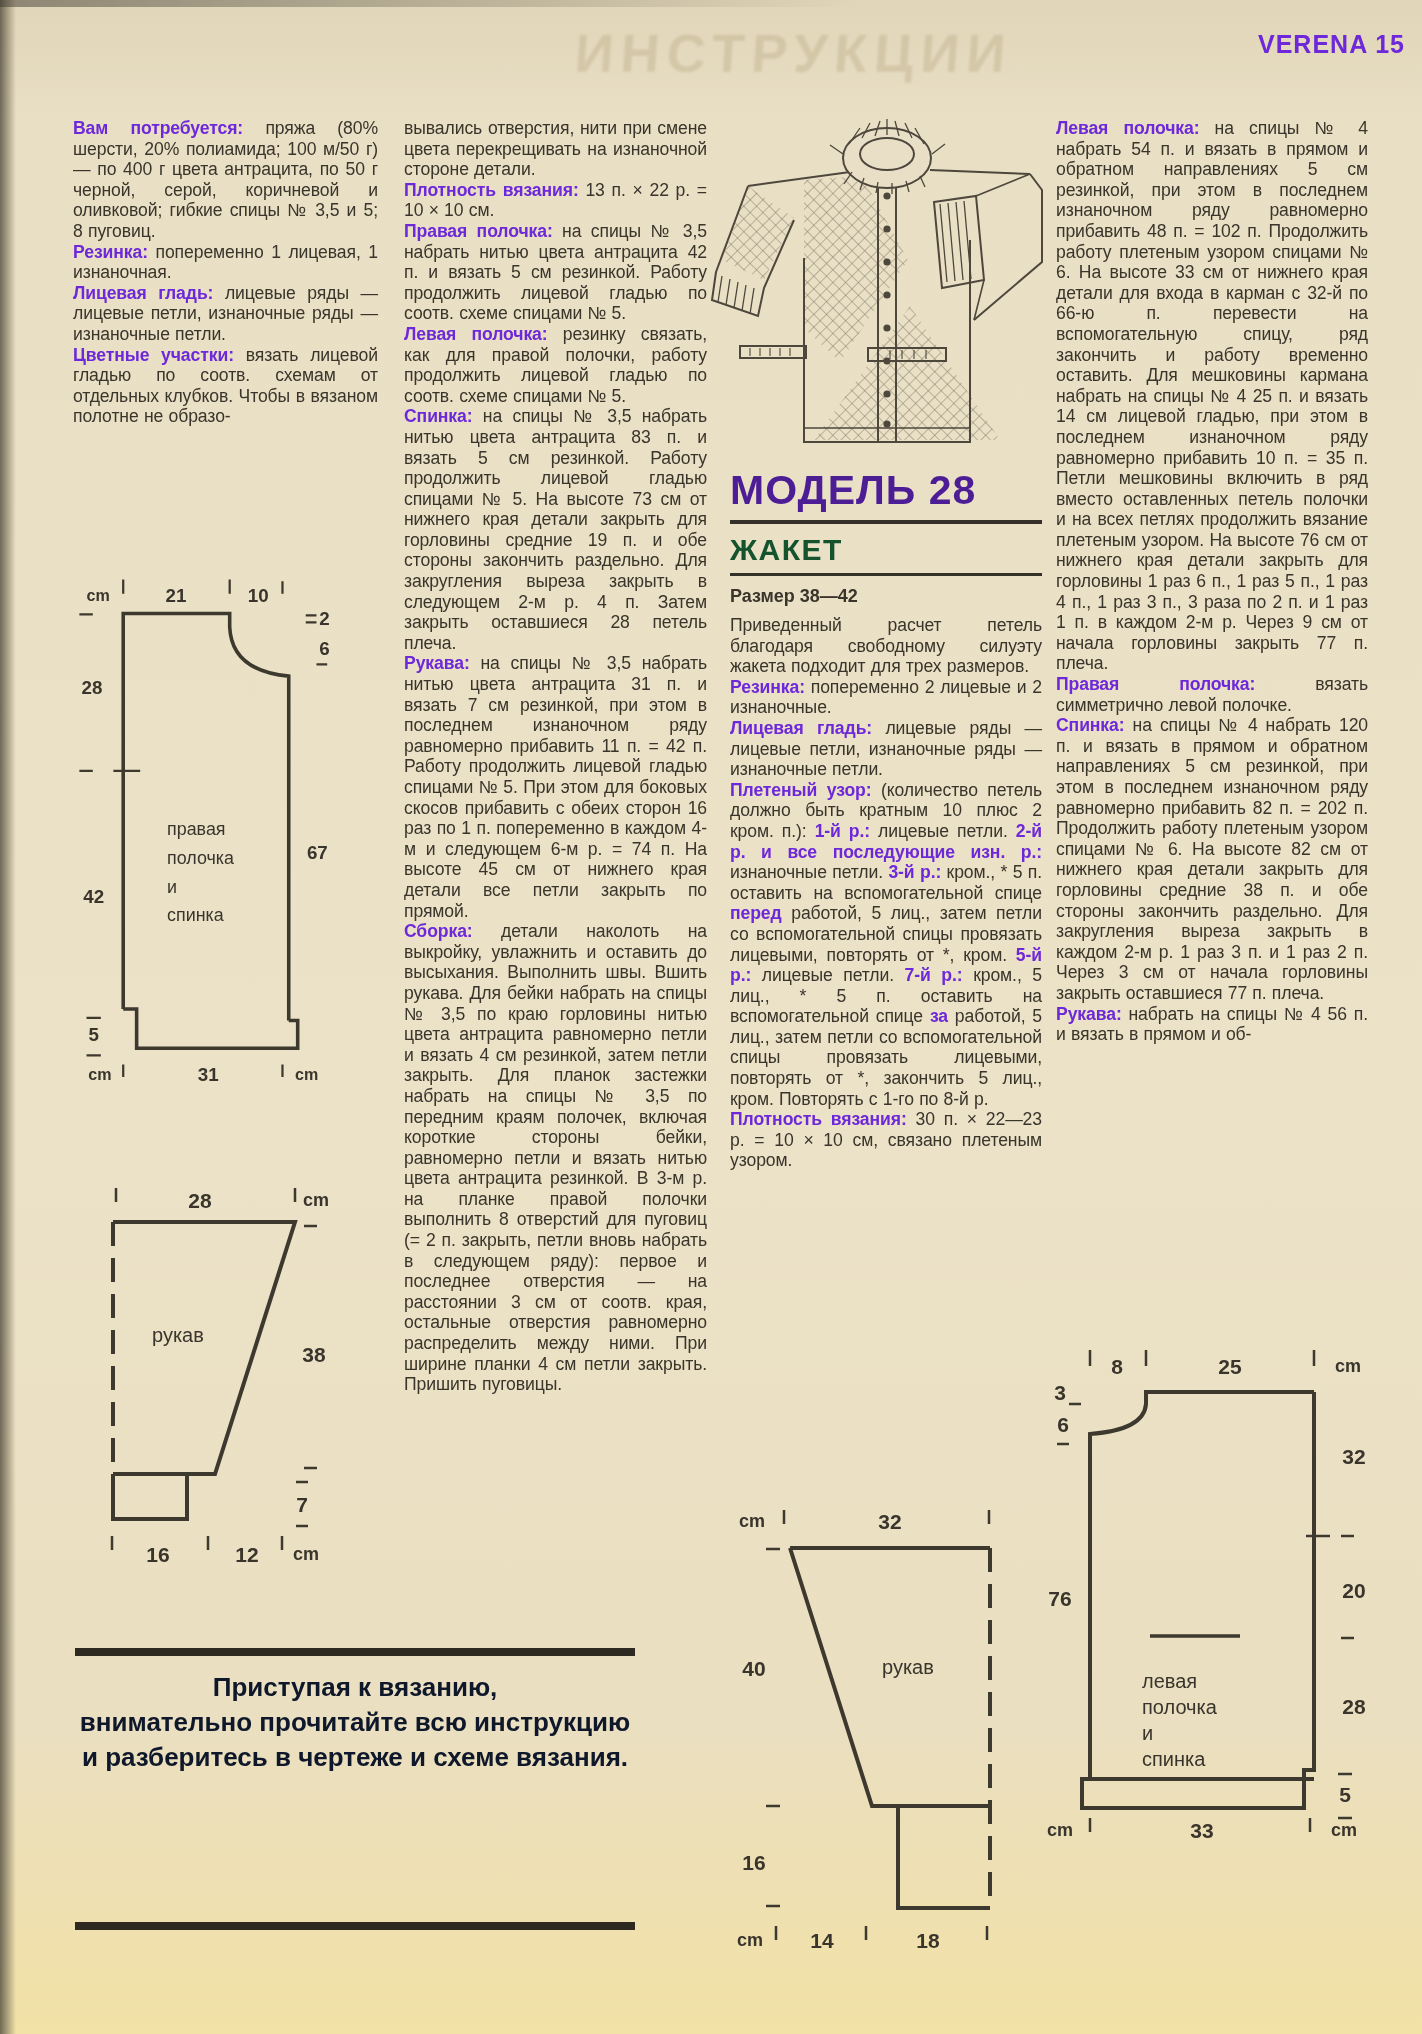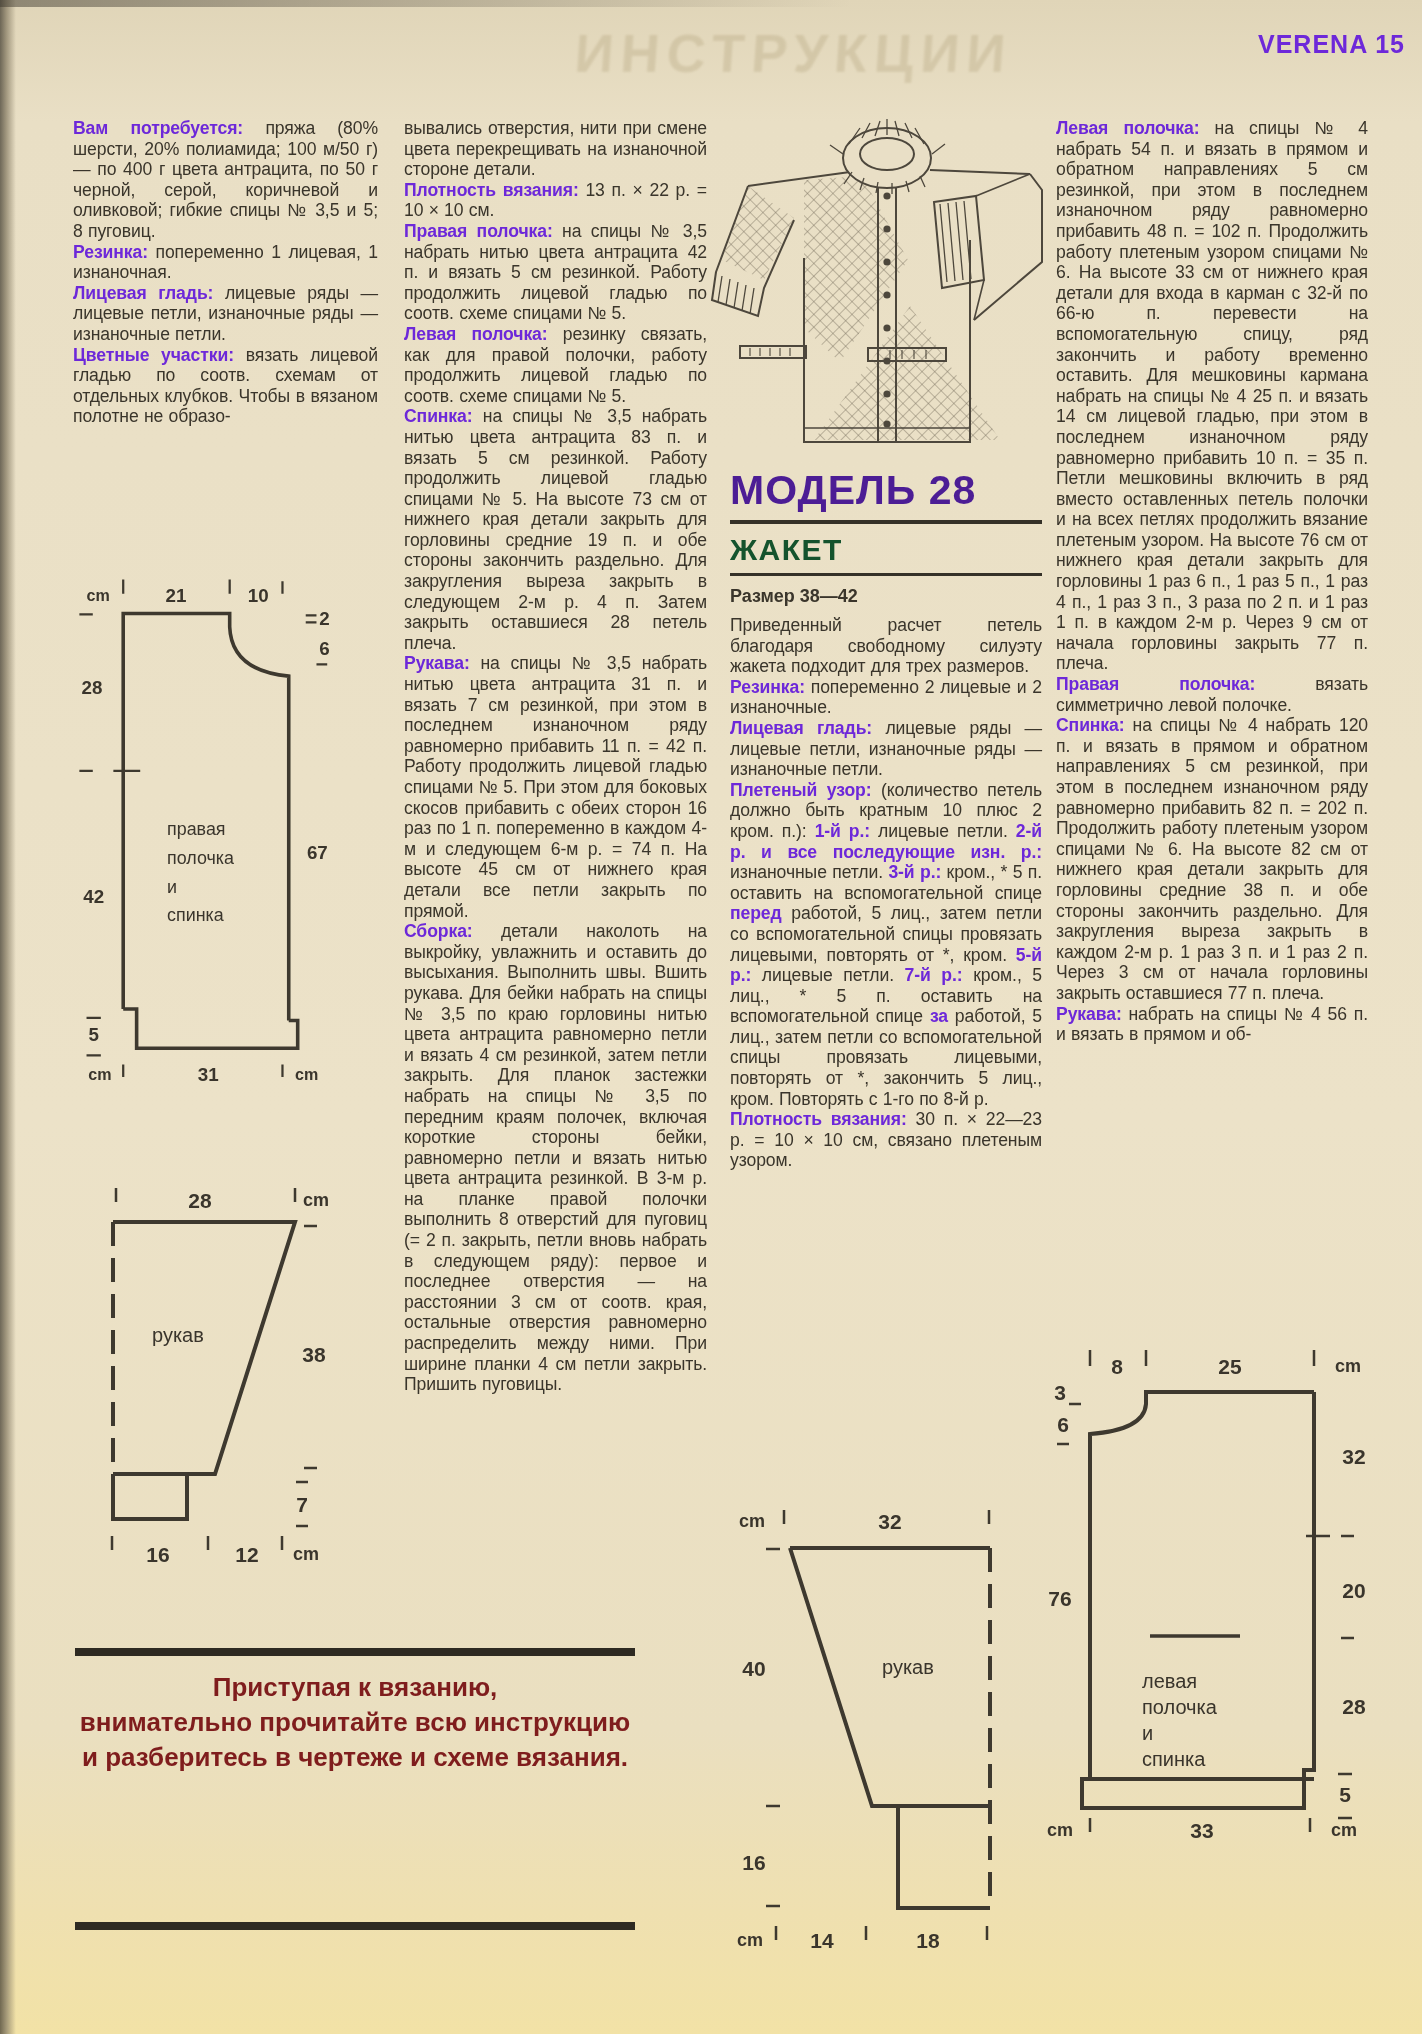--- a/index.html
+++ b/index.html
@@ -36,21 +36,21 @@
   .size-line{font-size:18px;font-weight:bold;margin:2px 0 8px 0;}
   svg{position:absolute;overflow:visible;}
   svg text{fill:#3a352c;font-family:"Liberation Sans","DejaVu Sans",sans-serif;}
   .dim{font-size:21px;font-weight:bold;}
   .dims{font-size:18px;font-weight:bold;}
   .part{font-size:20px;}
   .notice{position:absolute;left:75px;top:1648px;width:560px;}
   .notice .bar{height:8px;background:#2e2a22;}
   .notice .bar.b2{position:absolute;top:274px;left:0;right:0;}
   .notice .txt{padding:14px 0 0 0;text-align:center;font-size:26px;font-weight:bold;
-    line-height:35px;color:#7f1d1d;}
+    line-height:35px;color:#0f172a;}
 </style>
 </head>
 <body>
 
 <div class="edge-left"></div>
 <div class="edge-top"></div>
 
 <div class="ghost">ИНСТРУКЦИИ</div>
 <div class="brand">VERENA 15</div>
 

